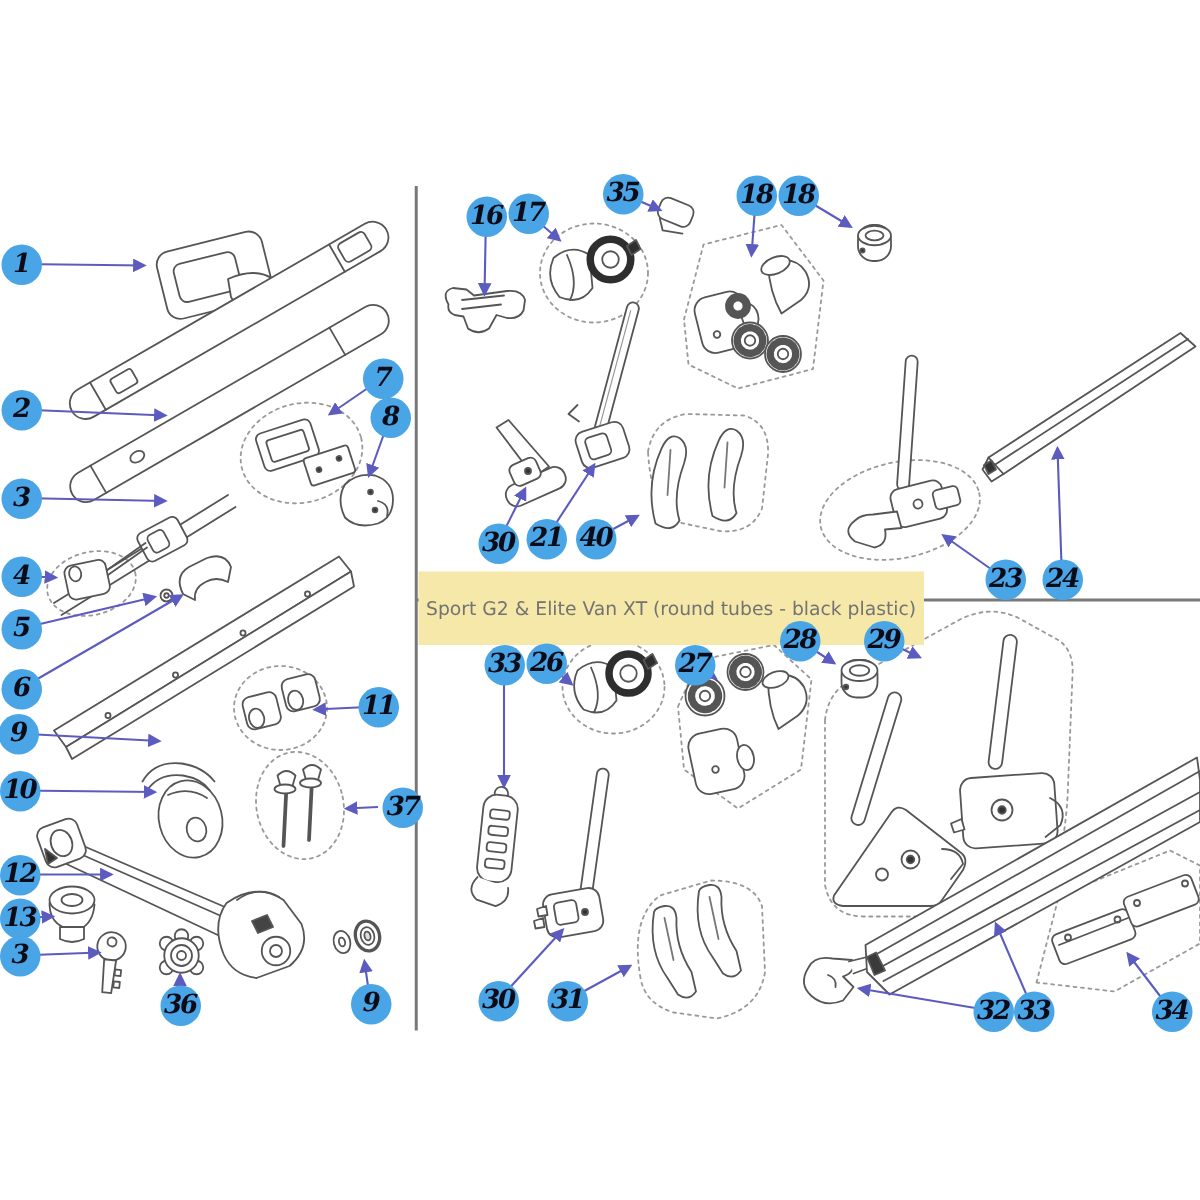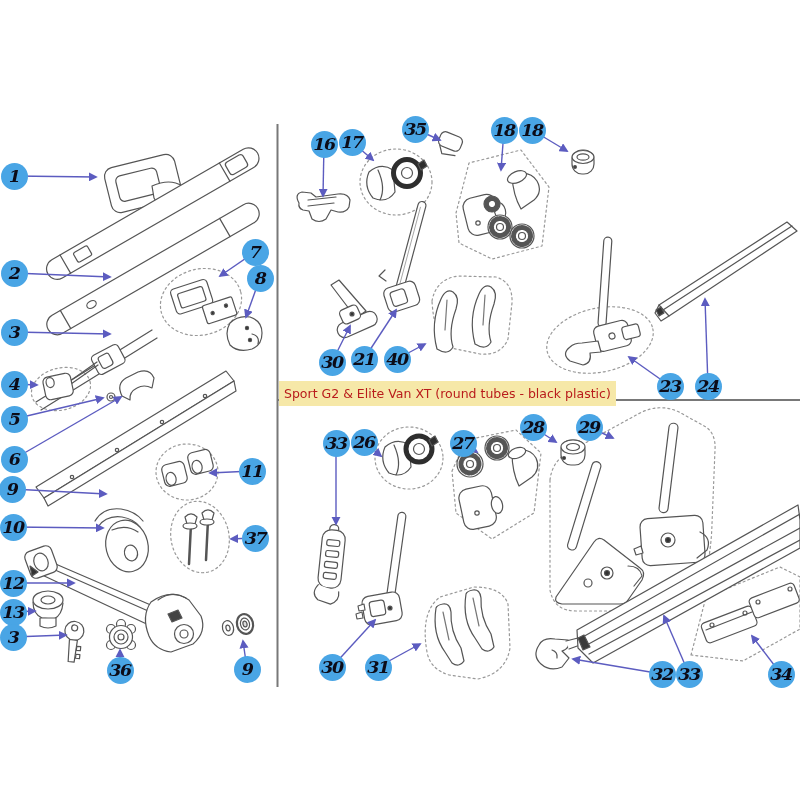--- a/index.html
+++ b/index.html
@@ -5,22 +5,22 @@
   html,body{margin:0;padding:0;background:#fff;}
   .stage{position:relative;width:800px;height:800px;background:#fff;overflow:hidden;
          font-family:"DejaVu Sans",sans-serif;}
   .stage svg{position:absolute;left:0;top:0;}
   .badge{position:absolute;width:27px;height:27px;border-radius:50%;
          background:#49a5e5;color:#0c0c18;
          font-family:"DejaVu Serif",serif;font-style:italic;font-weight:bold;
          font-size:17.5px;letter-spacing:-1.5px;
          display:flex;align-items:center;justify-content:center;
          text-align:center;user-select:none;}
-  .section-label{position:absolute;background:#f6e8a8;color:#b91c1c;
-         font-size:12.5px;line-height:17px;padding:4px 5px;white-space:nowrap;}
+  .section-label{position:absolute;background:#f6e8a8;color:#737373;
+         font-size:12.5px;line-height:17px;padding:16px 5px;white-space:nowrap;}
   .dot{fill:none;stroke:#999;stroke-width:1.2;stroke-dasharray:2 3;}
   .knurl{fill:none;stroke:#555;stroke-width:5;stroke-dasharray:1.6 2;}
 </style>
 </head>
 <body>
 
 <div class="stage">
 
 <svg width="800" height="800" viewBox="0 0 800 800">
   <defs>
@@ -504,15 +504,15 @@
 <div class="badge" style="left:449.5px;top:429.5px">27</div>
 <div class="badge" style="left:519.5px;top:413.5px">28</div>
 <div class="badge" style="left:575.5px;top:413.5px">29</div>
 <div class="badge" style="left:318.5px;top:653.5px">30</div>
 <div class="badge" style="left:364.5px;top:653.5px">31</div>
 <div class="badge" style="left:648.5px;top:660.5px">32</div>
 <div class="badge" style="left:675.5px;top:660.5px">33</div>
 <div class="badge" style="left:767.5px;top:660.5px">34</div>
 <div class="badge" style="left:401.5px;top:115.5px">35</div>
 <div class="badge" style="left:106.5px;top:656.5px">36</div>
-<div class="badge" style="left:242px;top:524.5px">37</div>
+<div class="badge" style="left:255px;top:524.5px">37</div>
 
 </div>
 
 </body></html>

